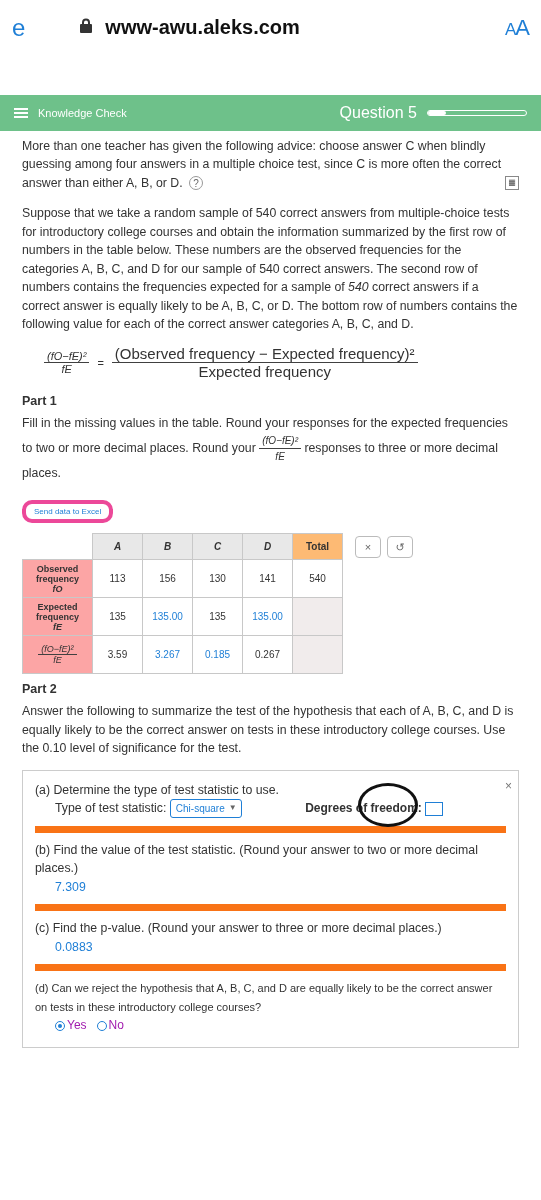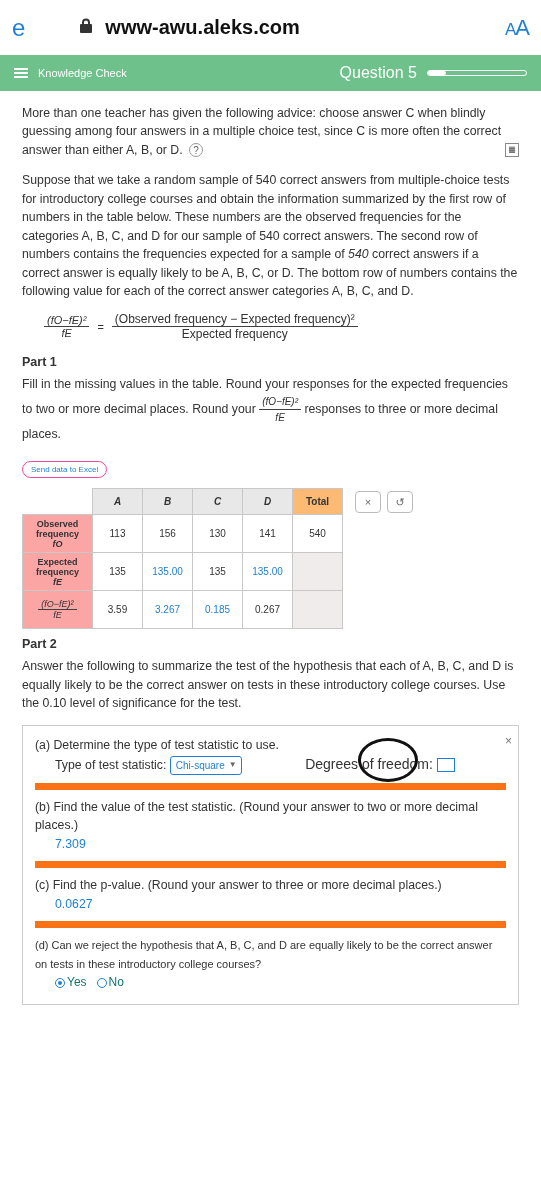--- a/index.html
+++ b/index.html
@@ -21,44 +21,45 @@
     .url { font-size: 20px; font-weight: 700; color: #111; flex: 1; }
     .aa { color: #1f7fd6; font-size: 22px; font-weight: 500; letter-spacing: -1px; }
     .aa .small-a { font-size: 17px; }
     .header-green {
       background: #6ec18a;
       color: #fff;
       display: flex;
       align-items: center;
       padding: 0 14px;
       height: 36px;
+      margin-top: 40px;
     }
     .burger { display: inline-block; width: 14px; margin-right: 10px; }
     .burger span { display: block; height: 2px; background: #fff; margin: 2px 0; }
     .kc { font-size: 11px; flex: 1;}
     .q5 { font-size: 16px; margin-right: 10px; }
     .progress { width: 100px; height: 6px; border: 1px solid #fff; border-radius: 3px; position: relative;}
     .progress::before { content: ''; position: absolute; left: 0; top: 0; bottom: 0; width: 18%; background: #fff; border-radius: 3px;}
-    .content { padding: 13px 22px; }
+    .content { padding: 6px 22px; }
     .it { font-style: italic; }
     .para { font-size: 12.3px; line-height: 1.5; margin-bottom: 12px; }
     .help-q {
       display: inline-block; border: 1px solid #999; border-radius: 50%;
       width: 14px; height: 14px; text-align: center; line-height: 13px;
       font-size: 10px; color: #666; margin-left: 3px;
     }
     .calc-icon { float: right; width: 14px; height: 14px; border: 1px solid #888; font-size: 8px; text-align: center; line-height: 12px; color: #444; margin-top: 2px;}
     .formula-row { display: flex; align-items: center; gap: 8px; margin: 10px 0 14px 22px; font-size: 11px;}
     .frac { display: inline-flex; flex-direction: column; text-align: center; vertical-align: middle; font-style: italic;}
     .frac .num { border-bottom: 1px solid #404040; padding: 0 3px; }
     .frac .den { padding: 0 3px; }
     .eq-sign { font-size: 11px; }
     h3.part { font-size: 12.5px; font-weight: 700; margin: 6px 0 6px 0; }
     .btn-excel {
-      display: inline-block; border: 1px solid #ec4899; border-radius: 10px;
+      display: inline-block; border: 4px solid #ec4899; border-radius: 10px;
       padding: 3px 8px; font-size: 8px; color: #1f7fd6; margin: 6px 0 10px 0;
       cursor: pointer;
     }
     table.data {
       border-collapse: collapse; font-size: 10px;
     }
     table.data td, table.data th {
       border: 1px solid #c8c8c8; text-align: center;
       padding: 0; height: 38px; width: 50px;
     }
@@ -82,31 +83,31 @@
     }
     .close-x { position: absolute; top: 6px; right: 6px; color: #777; font-size: 12px; cursor: pointer;}
     .dropdown {
       display: inline-block; border: 1px solid #1f7fd6; border-radius: 3px;
       padding: 1px 16px 1px 5px; font-size: 10px; color: #1f7fd6; position: relative;
       min-width: 70px;
     }
     .dropdown::after {
       content: '▼'; position: absolute; right: 4px; top: 2px; font-size: 8px; color: #666;
     }
-    .deg-label { font-size: 14px; color: #333; margin-left: 60px;}
+    .deg-label { font-size: 12px; color: #333; margin-left: 60px; font-weight: bold;}
     .deg-input { border: 1px solid #1f7fd6; width: 18px; height: 14px; display: inline-block; vertical-align: middle;}
     .circle-annotation {
       position: absolute;
       border: 3px solid #111;
       border-radius: 50%;
       pointer-events: none;
     }
     .radio { display: inline-block; width: 10px; height: 10px; border: 1px solid #1f7fd6; border-radius: 50%; vertical-align: middle; margin-right: 2px; position: relative;}
     .radio.selected::after { content: ''; position: absolute; inset: 2px; background: #1f7fd6; border-radius: 50%;}
-    .yes-no { color: #0f766e; font-size: 12px;}
+    .yes-no { color: #a21caf; font-size: 12px;}
     .section-divider { border-top: 7px solid #f97316; margin-top: 8px; padding-top: 8px;}
     .sub-ans { padding-left: 20px; }
     .drawn-overlay { position: relative; }
     .table-wrap { display: flex; align-items: flex-start; }
   </style>
 </head>
 <body>
 
 <div class="browser-bar">
   <span class="letter-e">e</span>
@@ -142,21 +143,21 @@
 <p class="para">
   <span>Suppose that we take a random sample of </span><span>540</span><span> correct answers from multiple-choice tests for introductory college courses and obtain the information summarized by the first row of numbers in the table below. These numbers are the observed frequencies for the categories A, B, C, and D for our sample of </span><span>540</span><span> correct answers. The second row of numbers contains the frequencies expected for a sample of </span><span class="it">540</span><span> correct answers if a correct answer is equally likely to be A, B, C, or D. The bottom row of numbers contains the following value for each of the correct answer categories A, B, C, and D.</span>
 </p>
 
 <div class="formula-row">
   <span class="frac">
     <span class="num">(fO−fE)²</span>
     <span class="den">fE</span>
   </span>
   <span class="eq-sign">=</span>
-  <span class="frac" style="font-style: normal; font-size: 12px;">
+  <span class="frac" style="font-style: normal; font-size: 15px;">
     <span class="num">(Observed frequency − Expected frequency)²</span>
     <span class="den">Expected frequency</span>
   </span>
 </div>
 
 <h3 class="part">Part 1</h3>
 <p class="para">
   <span>Fill in the missing values in the table. Round your responses for the expected frequencies to two or more decimal places. Round your </span>
   <span class="frac" style="font-size:10px;">
         <span class="num">(fO−fE)²</span>
@@ -236,21 +237,21 @@
   </div>
   <div class="circle-annotation" style="width:60px; height:44px; top:12px; right:100px;"></div>
 
   <div class="section-divider">
     <span>(b)  Find the value of the test statistic. (Round your answer to two or more decimal places.)</span><br>
     <span class="sub-ans blue-val">7.309</span>
   </div>
 
   <div class="section-divider">
     <span>(c)  Find the p-value. (Round your answer to three or more decimal places.)</span><br>
-    <span class="sub-ans blue-val">0.0627</span>
+    <span class="sub-ans blue-val">0.0883</span>
   </div>
 
   <div class="section-divider">
     <span style="font-size:11px;">(d) Can we reject the hypothesis that A, B, C, and D are equally likely to be the correct answer on tests in these introductory college courses?</span><br>
     <span class="sub-ans yes-no">
       <span class="radio selected"></span><span>Yes</span>
       &nbsp;
       <span class="radio"></span><span>No</span>
     </span>
   </div>

